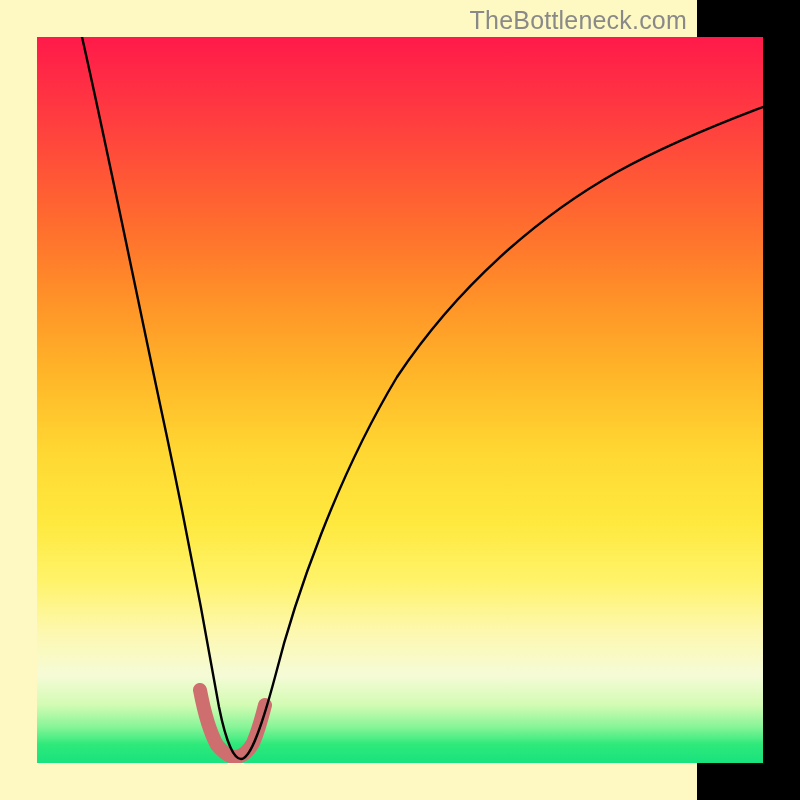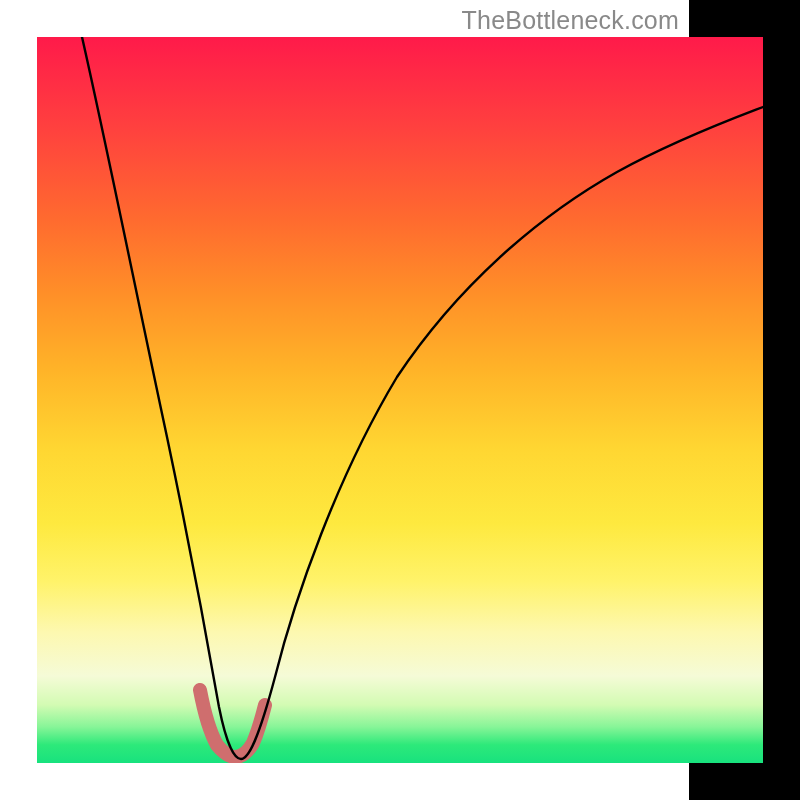--- a/index.html
+++ b/index.html
@@ -9,21 +9,22 @@
     height: 800px;
     background: #000;
     overflow: hidden;
   }
   .frame {
     position: absolute;
     top: 0;
     left: 0;
     width: 689px;
     height: 800px;
-    background: #ffffff;
+    background: #fef9c3;
+    padding-left: 8px;
   }
   .plot-area {
     position: absolute;
     top: 37px;
     left: 37px;
     width: 726px;
     height: 726px;
     background: linear-gradient(to bottom,
       #ff1a4a 0%,
       #ff3f3f 12%,

